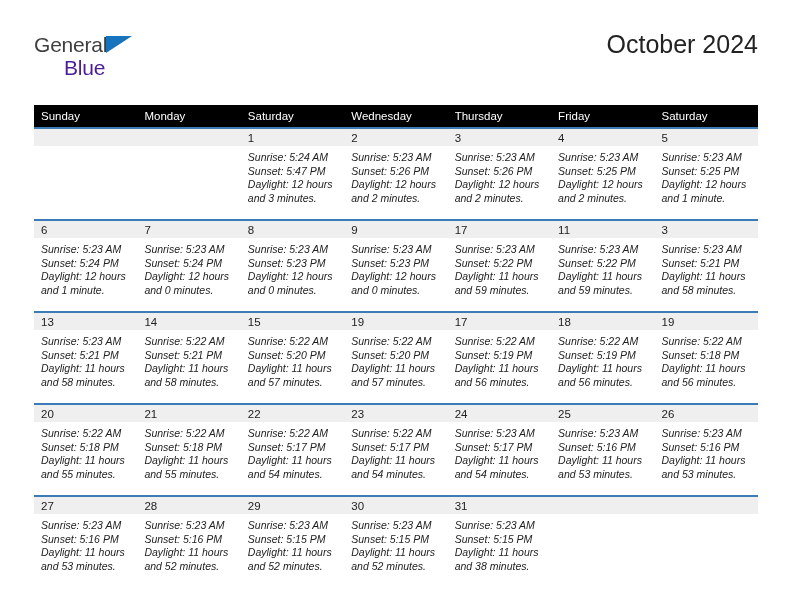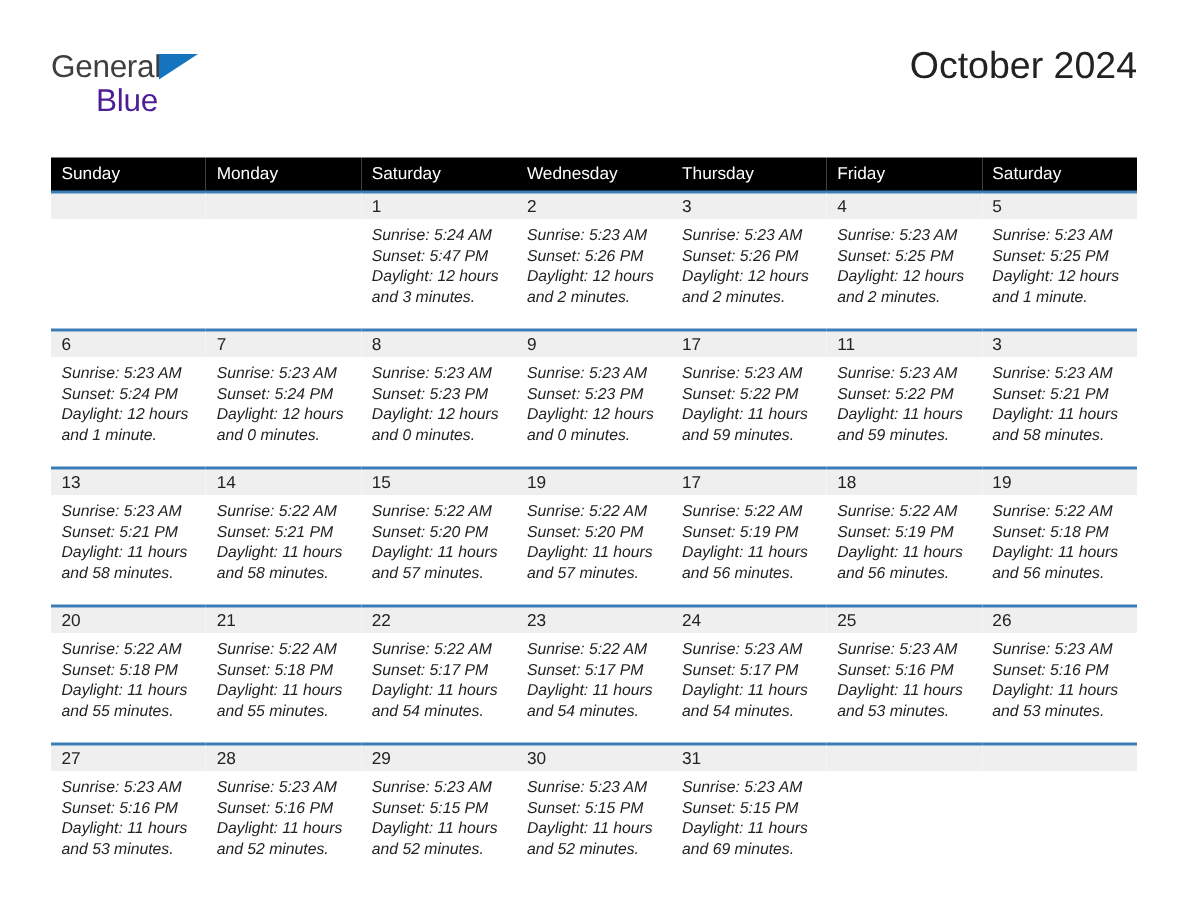--- a/index.html
+++ b/index.html
@@ -456,21 +456,21 @@
               <div>Daylight: 11 hours</div>
               <div>and 52 minutes.</div>
             </div>
           </td>
           <td>
             <div class="daynum-band">31</div>
             <div class="daytext">
               <div>Sunrise: 5:23 AM</div>
               <div>Sunset: 5:15 PM</div>
               <div>Daylight: 11 hours</div>
-              <div>and 69 minutes.</div>
+              <div>and 38 minutes.</div>
             </div>
           </td>
           <td class="empty">
             <div class="daynum-band"></div>
           </td>
           <td class="empty">
             <div class="daynum-band"></div>
           </td>
         </tr>
       </tbody>

